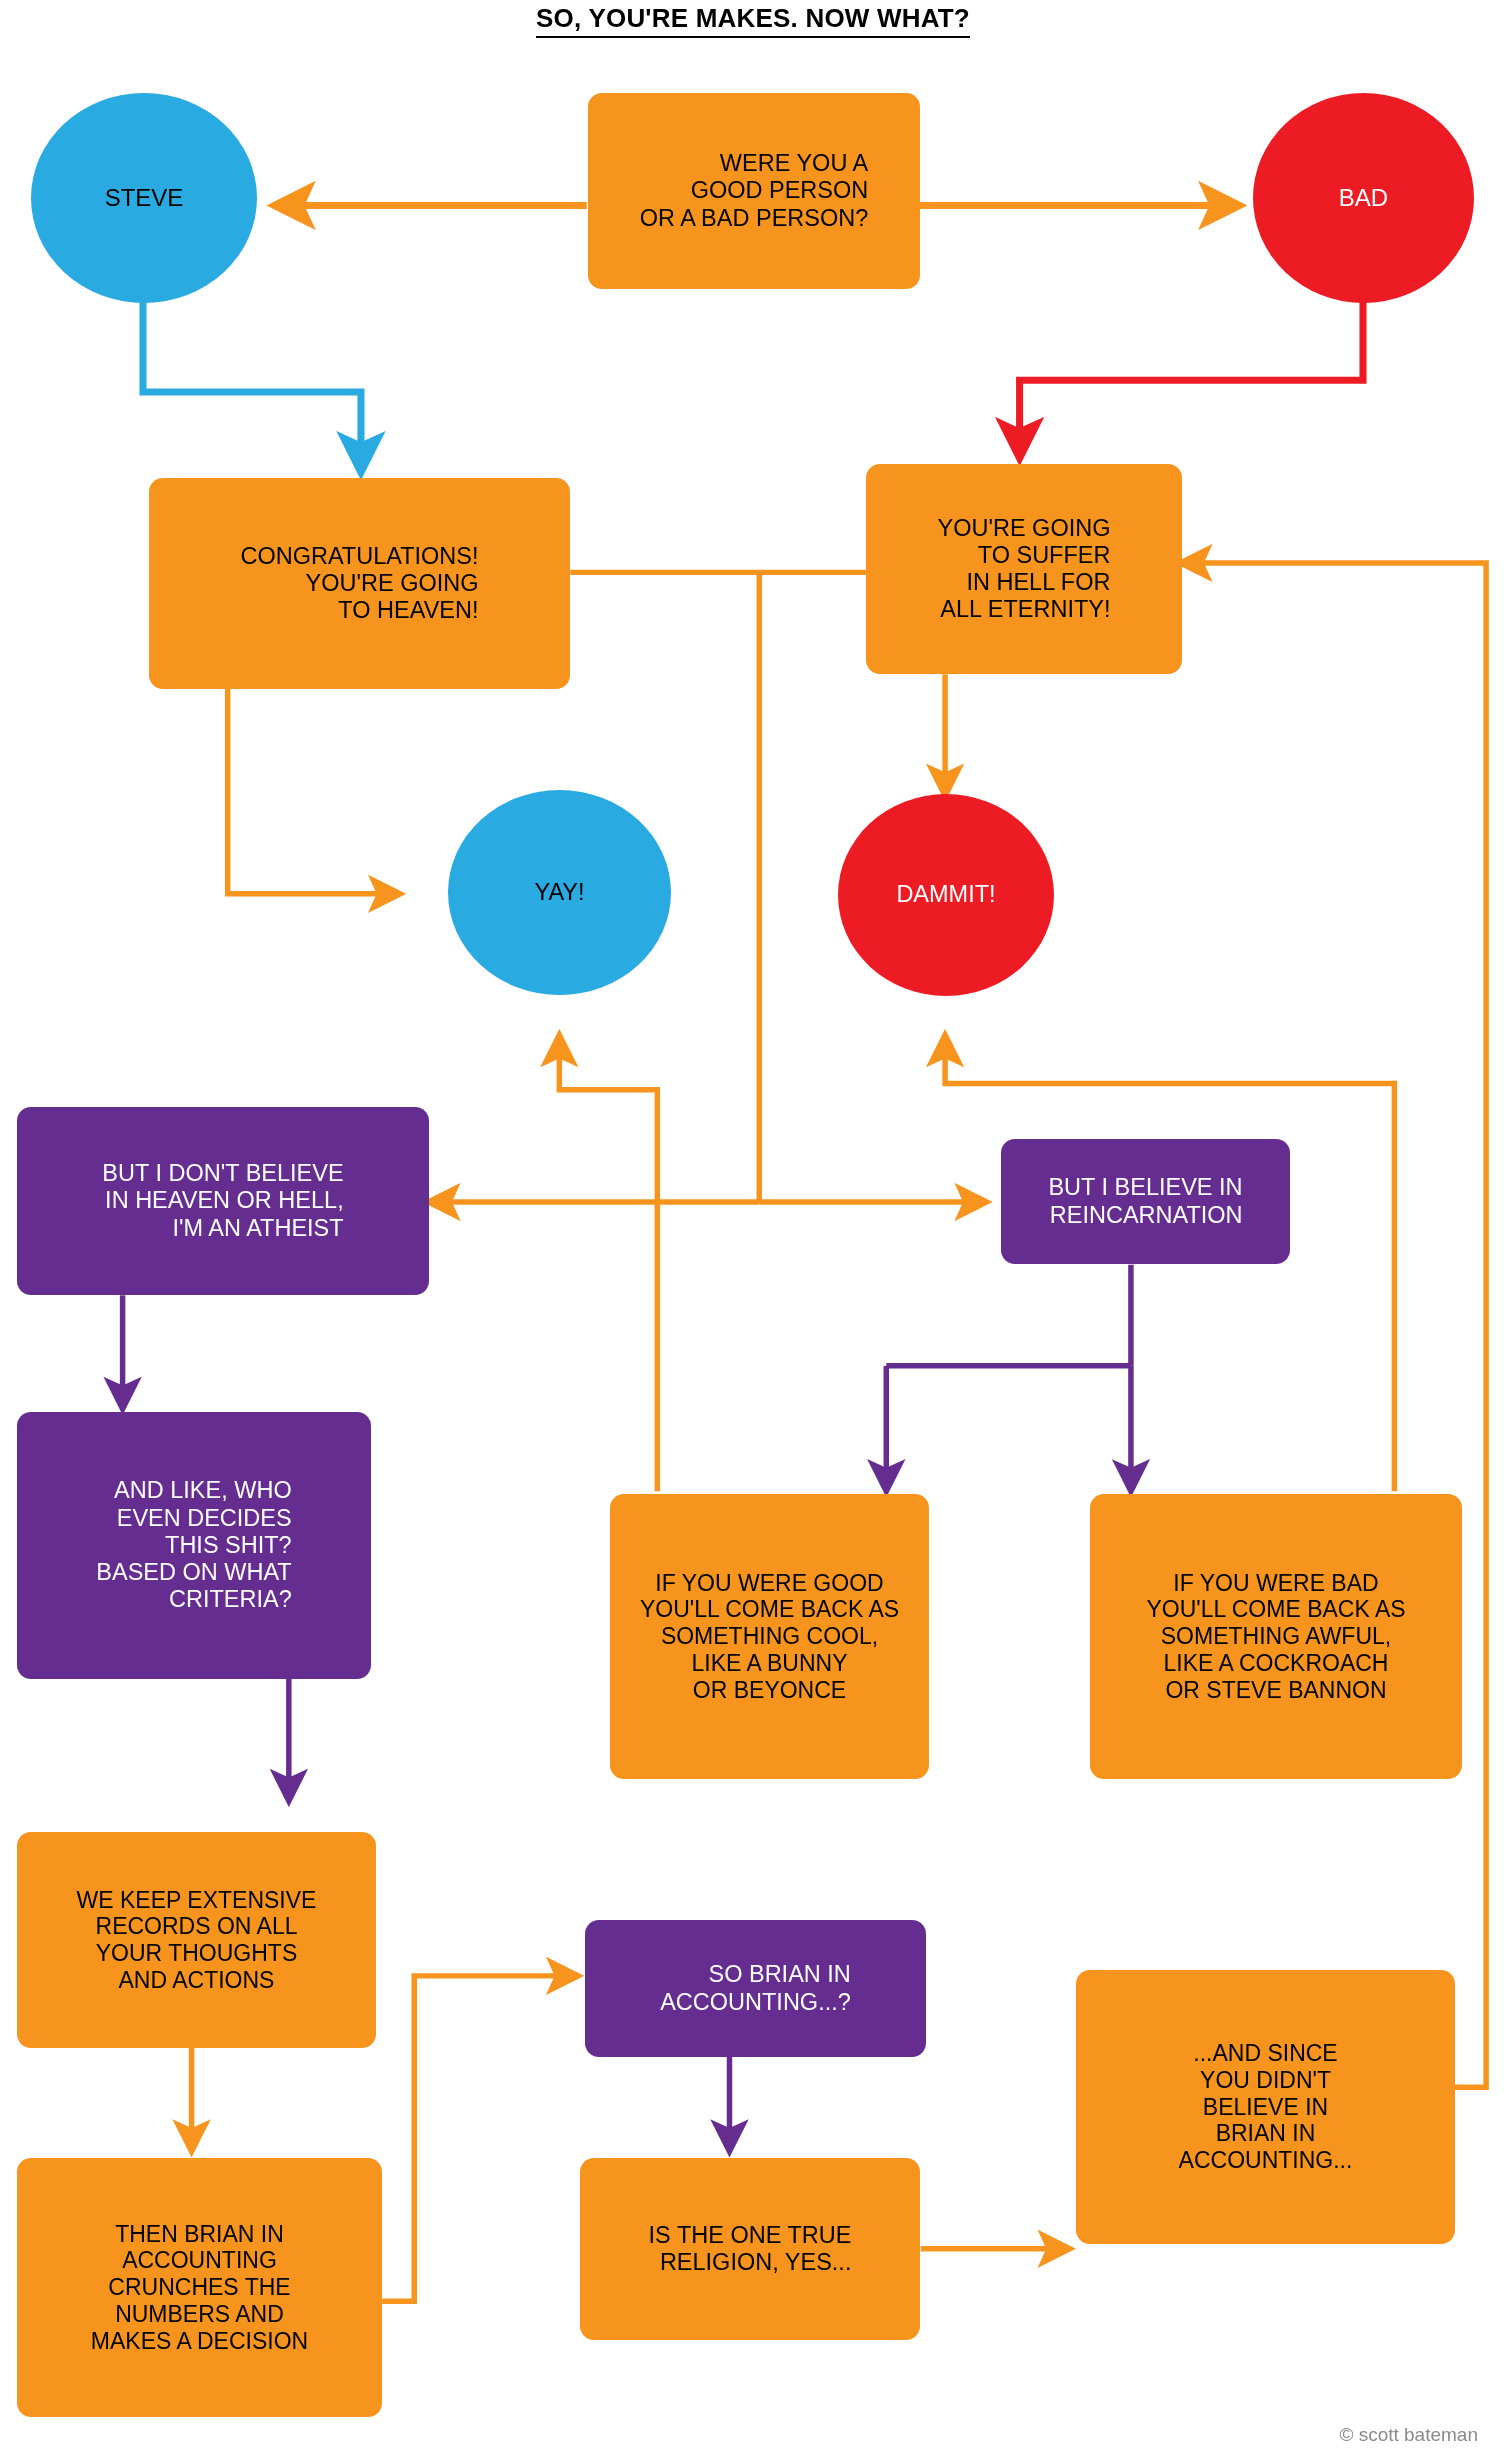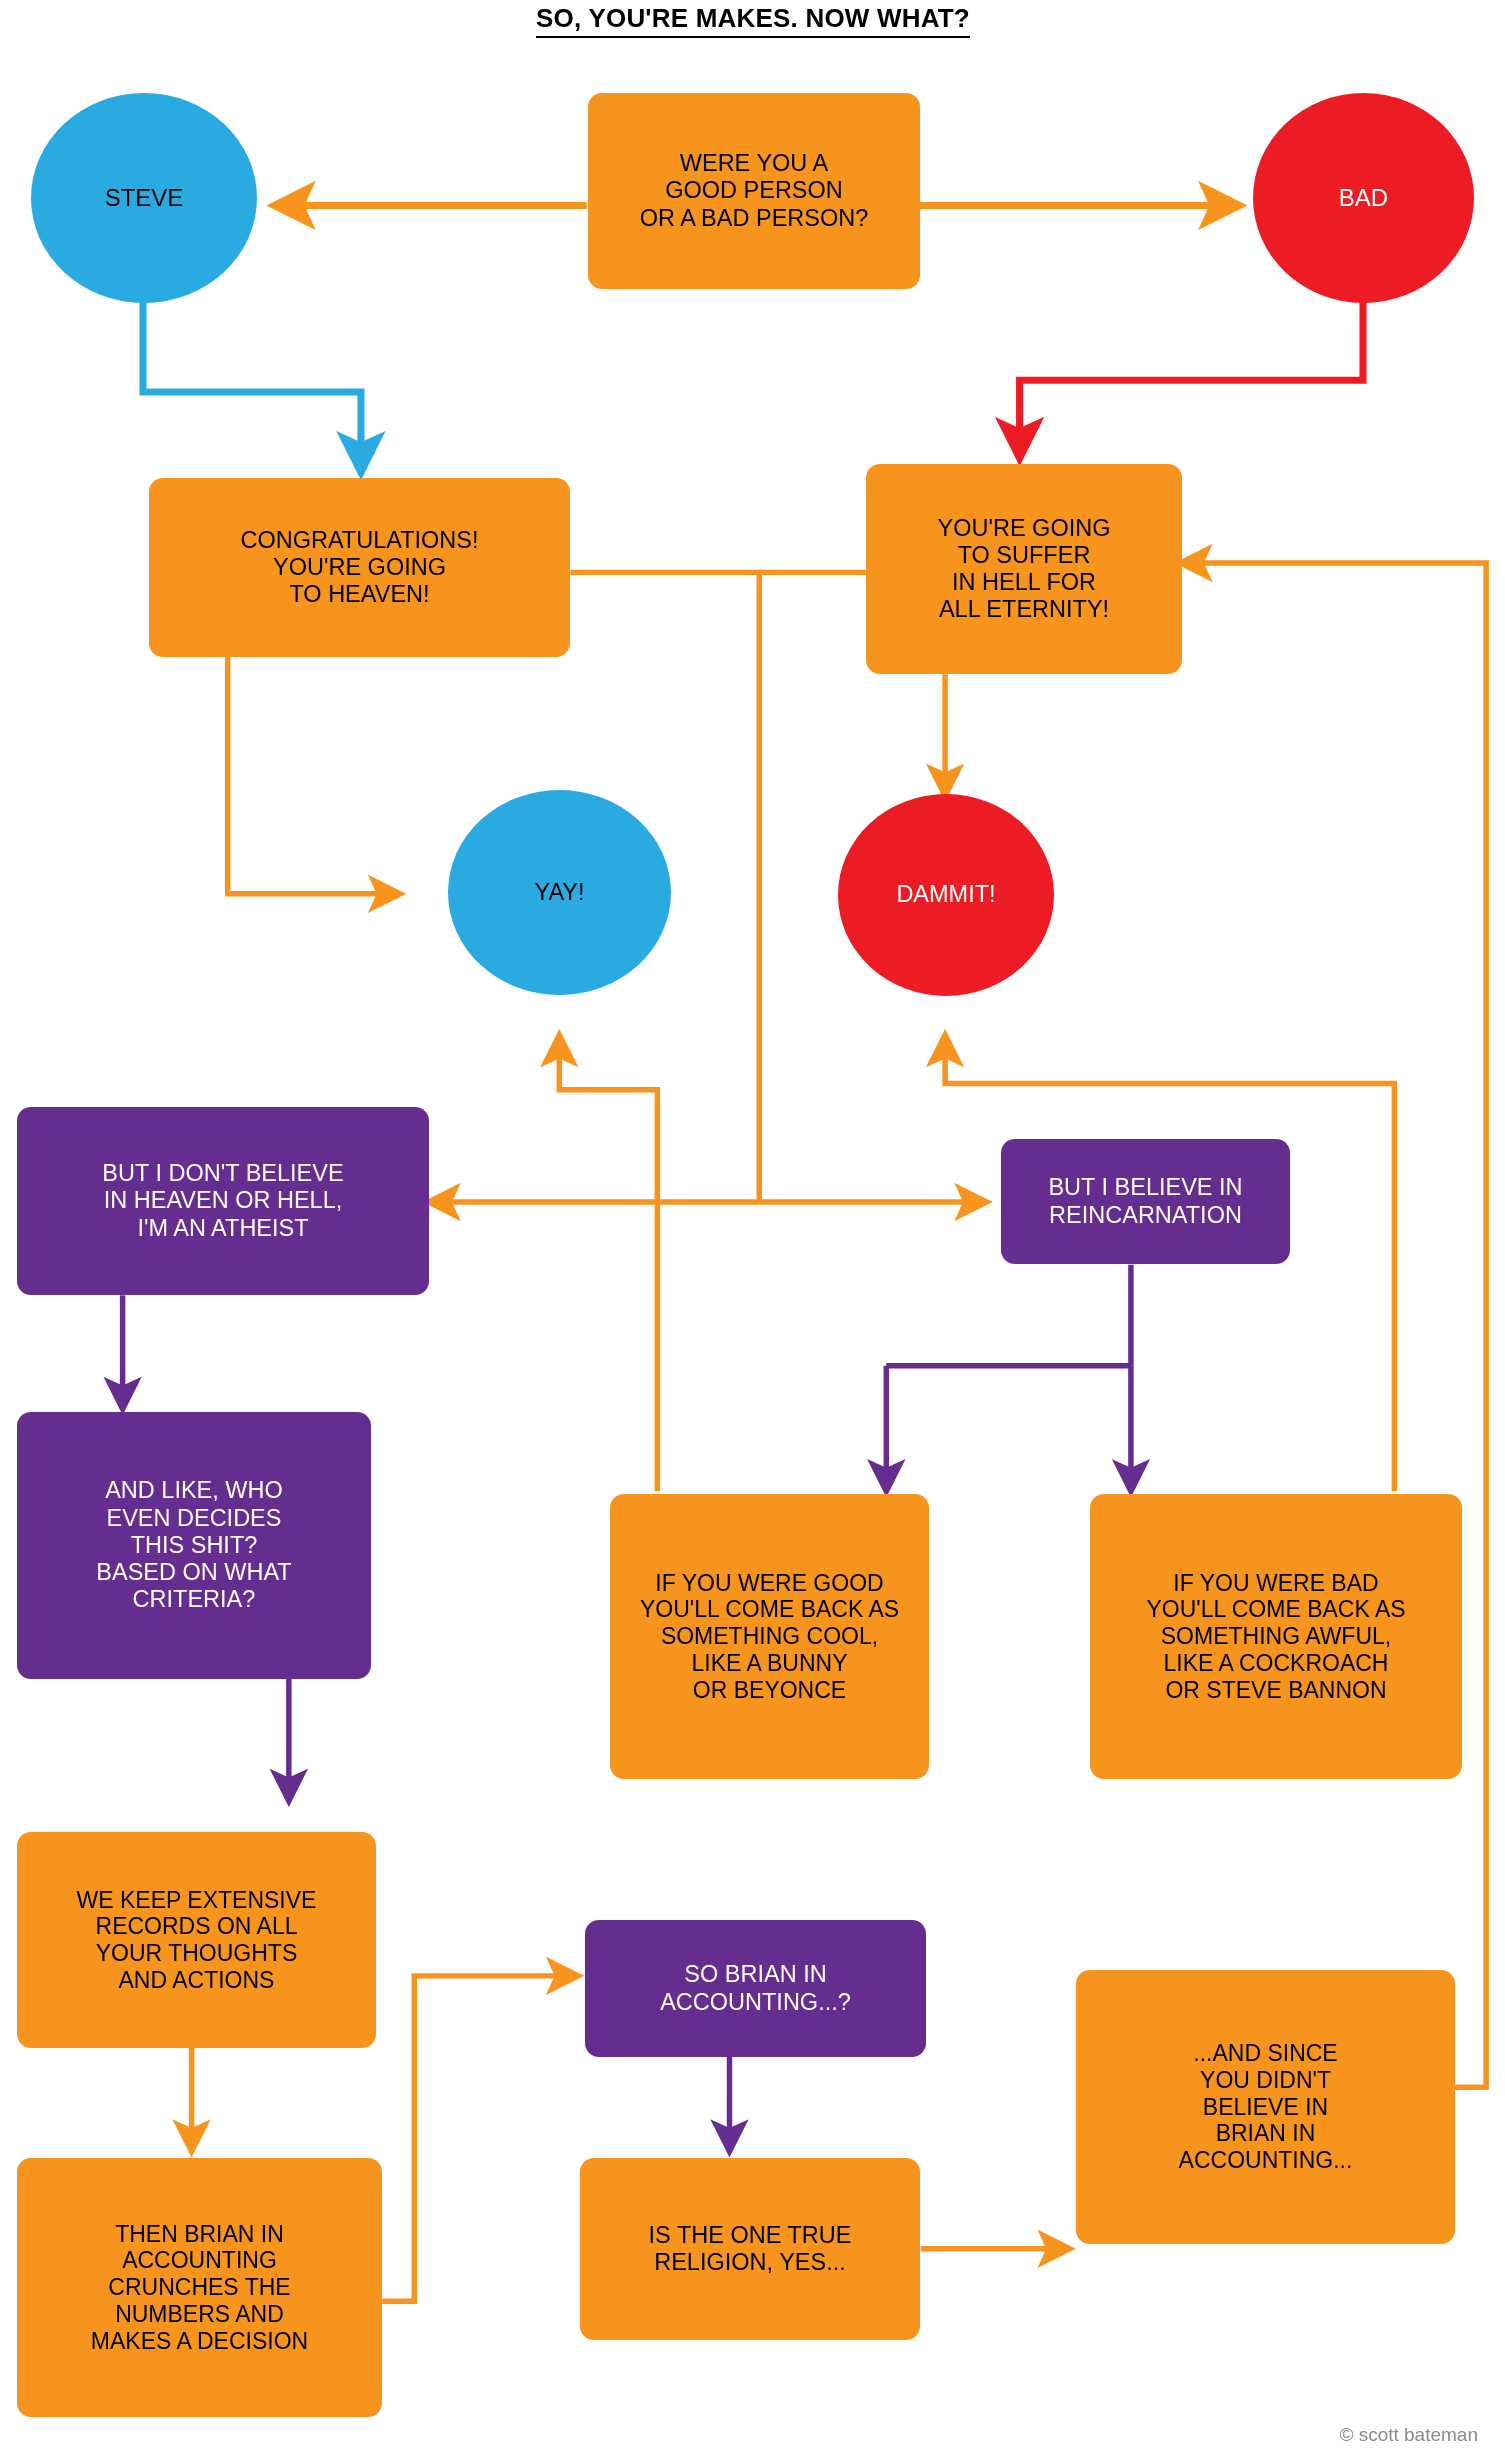--- a/index.html
+++ b/index.html
@@ -21,21 +21,21 @@
     text-align:center;line-height:1.16;box-sizing:border-box;
   }
   .box{border-radius:14px;padding:6.3px 9.4px;}
   .circle{border-radius:50%;}
 
   .orange{background:#F7941E;color:#000;}
   .purple{background:#662D91;color:#fff;}
   .blue{background:#29ABE2;color:#000;}
   .red{background:#ED1C24;color:#fff;}
   .fs29{font-size:23px;}
-  .fs30{font-size:23.5px;}
+  .fs30{font-size:23.5px;text-align:right;}
   .fs31{font-size:24px;}
 
   .copy{
     position:absolute;right:28px;bottom:15.7px;
     font-size:19px;color:#8a8a8a;font-weight:400;
   }
 </style>
 </head>
 <body>
 
@@ -111,21 +111,21 @@
   </div>
 
   <div class="node box orange fs30" style="left:588px;top:93px;width:332px;height:196px;">
     <span>WERE YOU A<br>GOOD PERSON<br>OR A BAD PERSON?</span>
   </div>
 
   <div class="node circle red fs31" style="left:1253px;top:93px;width:221px;height:210px;">
     <span>BAD</span>
   </div>
 
-  <div class="node box orange fs30" style="left:149px;top:478px;width:421px;height:179px;">
+  <div class="node box orange fs30" style="left:149px;top:478px;width:421px;height:211px;">
     <span>CONGRATULATIONS!<br>YOU'RE GOING<br>TO HEAVEN!</span>
   </div>
 
   <div class="node box orange fs30" style="left:866px;top:464px;width:316px;height:210px;">
     <span>YOU'RE GOING<br>TO SUFFER<br>IN HELL FOR<br>ALL ETERNITY!</span>
   </div>
 
   <div class="node circle blue fs30" style="left:448px;top:790px;width:223px;height:205px;">
     <span>YAY!</span>
   </div>

